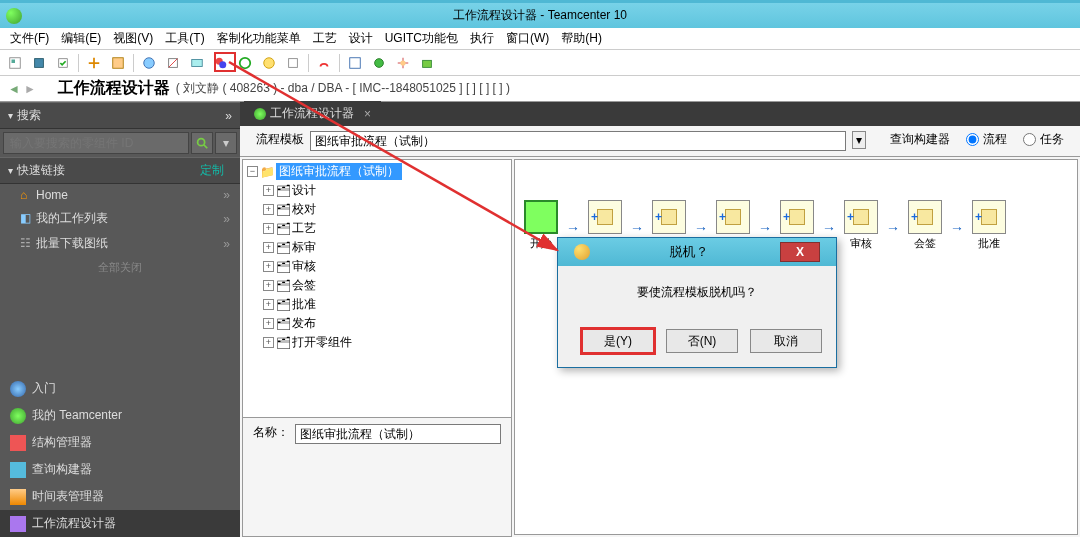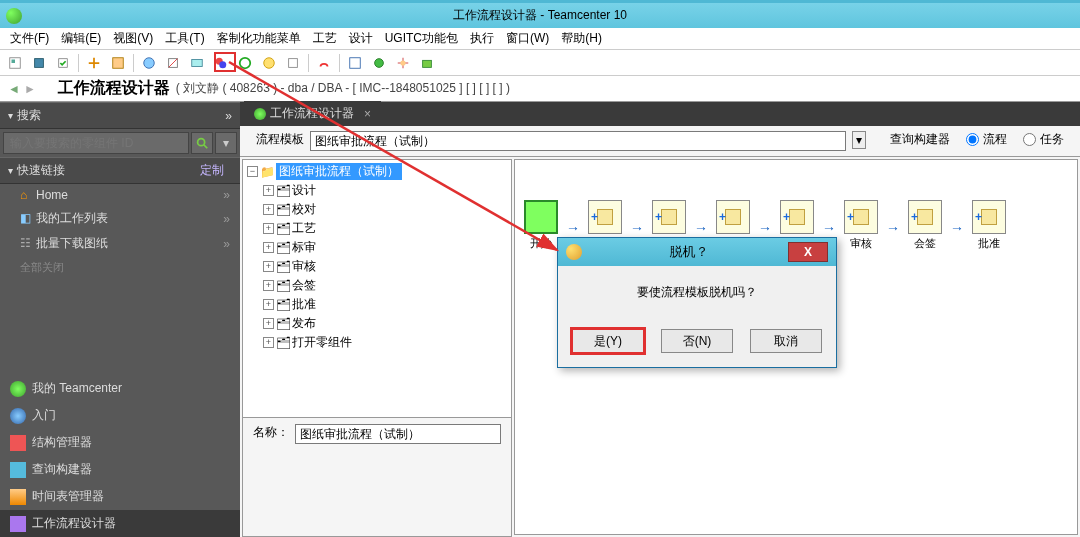--- a/index.html
+++ b/index.html
@@ -23,22 +23,22 @@
 
 .left-panel { width: 240px; background: #585858; color: #ddd; display: flex; flex-direction: column; }
 .lp-section-header { background: #4a4a4a; padding: 4px 8px; display: flex; align-items: center; justify-content: space-between; border-top: 1px solid #666; border-bottom: 1px solid #333; }
 .lp-section-header .arrow { font-size: 10px; margin-right: 4px; }
 .lp-search-row { display: flex; padding: 3px; background: #585858; }
 .lp-search-row input { flex: 1; background: #6a6a6a; border: 1px solid #444; color: #ccc; padding: 3px 6px; }
 .lp-search-btn { width: 22px; background: #6a6a6a; border: 1px solid #444; display: flex; align-items: center; justify-content: center; margin-left: 2px; }
 .lp-link { padding: 4px 10px 4px 20px; display: flex; justify-content: space-between; align-items: center; cursor: pointer; }
 .lp-link .chev { color: #999; }
 .lp-link-icon { display: inline-block; width: 12px; height: 12px; margin-right: 4px; }
-.lp-custom { color: #c4b5fd; float: right; padding-right: 8px; }
-.lp-allclose { color: #888; text-align: left; padding: 4px 20px; font-size: 11px; }
+.lp-custom { color: #14b8a6; float: right; padding-right: 8px; }
+.lp-allclose { color: #888; text-align: center; padding: 4px 20px; font-size: 11px; }
 
 .lp-spacer { flex: 1; }
 
 .lp-nav { background: #585858; }
 .lp-nav-item { padding: 5px 10px; display: flex; align-items: center; gap: 6px; cursor: pointer; }
 .lp-nav-item.active { background: #3a3a3a; }
 .lp-nav-icon { width: 16px; height: 16px; display: inline-block; }
 
 .right-panel { flex: 1; background: #f5f5f5; display: flex; flex-direction: column; position: relative; }
 .rp-tabs { background: #3a3a3a; height: 24px; display: flex; align-items: flex-end; padding-left: 4px; }
@@ -67,26 +67,26 @@
 .flow-node .box .inner-icon { width: 16px; height: 16px; background: #f8e8a0; border: 1px solid #c0a040; }
 .flow-node .lbl { font-size: 11px; }
 .flow-arrow { width: 24px; display: flex; align-items: center; justify-content: center; color: #1560c0; font-size: 14px; }
 
 .rp-props { height: 120px; border-top: 1px solid #999; padding: 6px 10px; background: #f5f5f5; display: flex; flex-direction: column; gap: 21px; }
 .rp-props .row { display: flex; align-items: flex-start; gap: 6px; }
 .rp-props input, .rp-props textarea { border: 1px solid #7a7a7a; padding: 2px 4px; }
 .rp-props textarea { flex: 1; height: 70px; resize: none; background: #fff; }
 
 .dialog { position: absolute; top: 237px; left: 557px; width: 280px; background: #f0f0f0; border: 1px solid #1a6ea0; box-shadow: 3px 3px 8px rgba(0,0,0,0.3); }
-.dialog-title { background: linear-gradient(#6bcce4, #4fb8d4); height: 28px; display: flex; align-items: center; padding: 0 8px; position: relative; }
+.dialog-title { background: linear-gradient(#6bcce4, #4fb8d4); height: 28px; display: flex; align-items: center; padding: 0 16px; position: relative; }
 .dialog-title .dicon { width: 16px; height: 16px; background: radial-gradient(circle at 30% 30%, #ffe070, #e0a030); border-radius: 50%; margin-right: 8px; }
 .dialog-title .dtext { flex: 1; text-align: center; font-size: 13px; }
 .dialog-title .dclose { width: 40px; height: 20px; background: #c84040; color: #fff; display: flex; align-items: center; justify-content: center; font-weight: bold; border: 1px solid #803030; }
 .dialog-body { padding: 18px 14px; text-align: center; }
-.dialog-buttons { display: flex; gap: 12px; padding: 10px 14px 14px; justify-content: space-between; }
+.dialog-buttons { display: flex; gap: 12px; padding: 10px 14px 14px; justify-content: flex-end; }
 .dialog-buttons button { width: 72px; height: 24px; background: #e8e8e8; border: 1px solid #888; cursor: pointer; }
 
 .highlight-yes { outline: 3px solid #e03030; outline-offset: -1px; }
 .highlight-toolbar { position: absolute; border: 2px solid #e03030; pointer-events: none; }
 
 .red-arrow { position: absolute; pointer-events: none; }
 
 svg.ic { width: 14px; height: 14px; }
 </style>
 </head>
@@ -251,26 +251,26 @@
       <span><span class="lp-link-icon" style="color:#aaa">☷</span><span>批量下载图纸</span></span>
         <span class="chev">»</span>
     </div>
 
     <div class="lp-allclose">全部关闭</div>
 
     <div class="lp-spacer"></div>
 
     <div class="lp-nav">
       <div class="lp-nav-item">
+          <span class="lp-nav-icon" style="background:radial-gradient(#8cf,#36a);border-radius:50%"></span>
+          <span>入门</span>
+        </div>
+      <div class="lp-nav-item">
           <span class="lp-nav-icon" style="background:radial-gradient(#7fff5f,#3fa030);border-radius:50%"></span>
           <span>我的 Teamcenter</span>
-        </div>
-      <div class="lp-nav-item">
-          <span class="lp-nav-icon" style="background:radial-gradient(#8cf,#36a);border-radius:50%"></span>
-          <span>入门</span>
         </div>
       <div class="lp-nav-item">
           <span class="lp-nav-icon" style="background:#e55"></span>
           <span>结构管理器</span>
         </div>
       <div class="lp-nav-item">
           <span class="lp-nav-icon" style="background:#5bd"></span>
           <span>查询构建器</span>
         </div>
       <div class="lp-nav-item">

